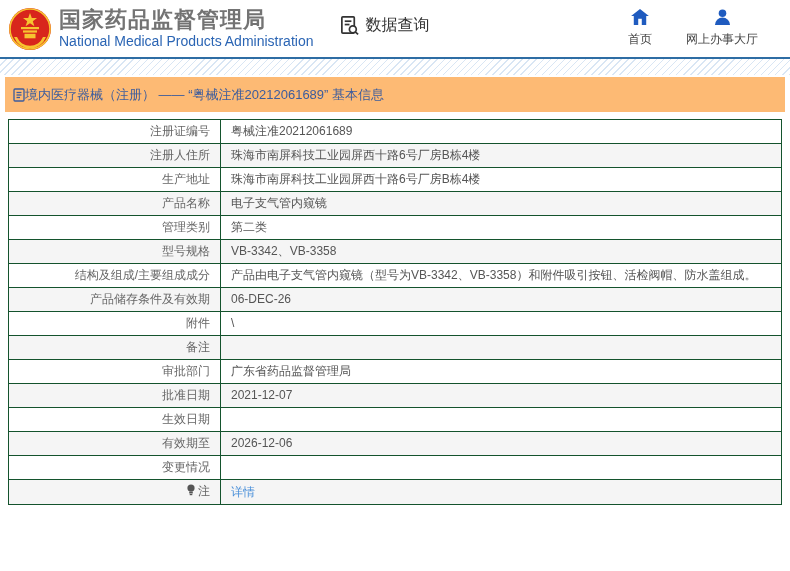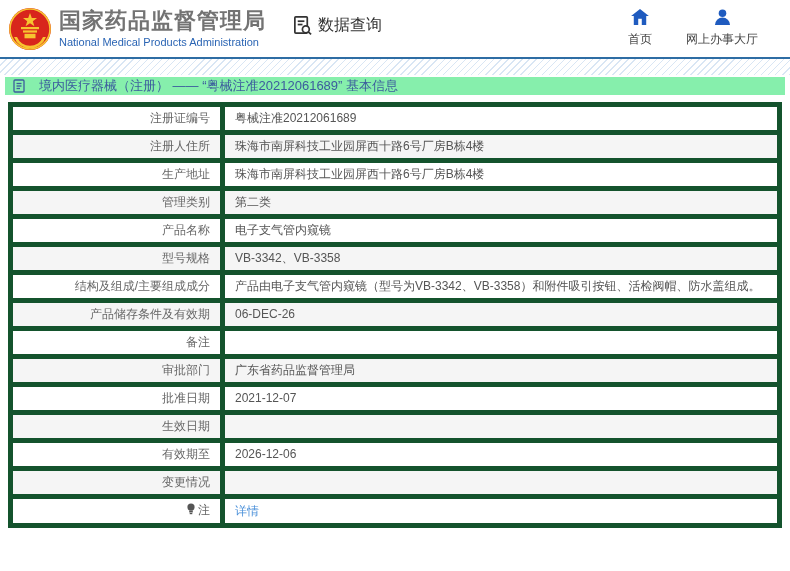--- a/index.html
+++ b/index.html
@@ -19,21 +19,21 @@
     padding: 0 18px 0 8px;
     background: #fff;
   }
   .brand { display: flex; align-items: center; gap: 7px; }
   .emblem { width: 44px; height: 44px; flex: 0 0 auto; }
   .brand-text { display: flex; flex-direction: column; line-height: 1.1; }
   .agency-cn {
     font-size: 22px; font-weight: bold; color: #737373;
     letter-spacing: 1px; white-space: nowrap;
   }
-  .agency-en { font-size: 11px; color: #2b65b4; margin-top: 2px; white-space: nowrap; }
+  .agency-en { font-size: 14px; color: #2b65b4; margin-top: 2px; white-space: nowrap; }
 
   .data-query {
     display: flex; align-items: flex-end; gap: 5px;
     margin-left: 26px; margin-top: -6px;
     font-size: 16px; color: #333; cursor: pointer; white-space: nowrap;
   }
   .data-query svg { display: block; }
 
   .top-nav { margin-left: auto; display: flex; gap: 34px; padding-right: 14px; }
   .nav-item {
@@ -42,39 +42,39 @@
   }
 
   .blue-line { height: 2px; background: #2e6da4; }
   .stripes {
     height: 16px;
     background: repeating-linear-gradient(135deg, #ffffff 0px, #ffffff 4px, #d9e6f4 4px, #d9e6f4 5px);
   }
 
   
   .titlebar {
-    height: 18px;
+    height: 35px;
     margin: 2px 5px 7px 5px;
-    background: #86efac;
-    display: flex; align-items: center; gap: 14px;
+    background: #fdba74;
+    display: flex; align-items: center; gap: 0;
     padding: 0 8px;
     font-size: 13px; color: #3c5c9d;
   }
   .titlebar svg { display: block; }
 
   
   .info-table {
     width: 774px;
     margin: 0 8px;
     border-collapse: collapse;
     font-size: 12px;
     table-layout: fixed;
   }
   .info-table th, .info-table td {
-    border: 5px solid #14532d;
+    border: 1px solid #14532d;
     padding: 4px 10px;
     line-height: 15px;
     vertical-align: middle;
   }
   .info-table th {
     width: 212px;
     text-align: right;
     font-weight: normal;
     color: #666;
     white-space: nowrap;
@@ -163,38 +163,42 @@
       </tr>
       <tr>
         <th>注册人住所</th>
         <td>珠海市南屏科技工业园屏西十路6号厂房B栋4楼</td>
       </tr>
       <tr>
         <th>生产地址</th>
         <td>珠海市南屏科技工业园屏西十路6号厂房B栋4楼</td>
       </tr>
       <tr>
+        <th>产品名称</th>
+        <td>电子支气管内窥镜</td>
+      </tr>
+      <tr>
         <th>管理类别</th>
         <td>第二类</td>
       </tr>
       <tr>
-        <th>产品名称</th>
-        <td>电子支气管内窥镜</td>
-      </tr>
-      <tr>
         <th>型号规格</th>
         <td>VB-3342、VB-3358</td>
       </tr>
       <tr>
         <th>结构及组成/主要组成成分</th>
         <td>产品由电子支气管内窥镜（型号为VB-3342、VB-3358）和附件吸引按钮、活检阀帽、防水盖组成。</td>
       </tr>
       <tr>
         <th>产品储存条件及有效期</th>
         <td>06-DEC-26</td>
+      </tr>
+      <tr>
+        <th>附件</th>
+        <td>\</td>
       </tr>
       <tr>
         <th>备注</th>
         <td></td>
       </tr>
       <tr>
         <th>审批部门</th>
         <td>广东省药品监督管理局</td>
       </tr>
       <tr>

